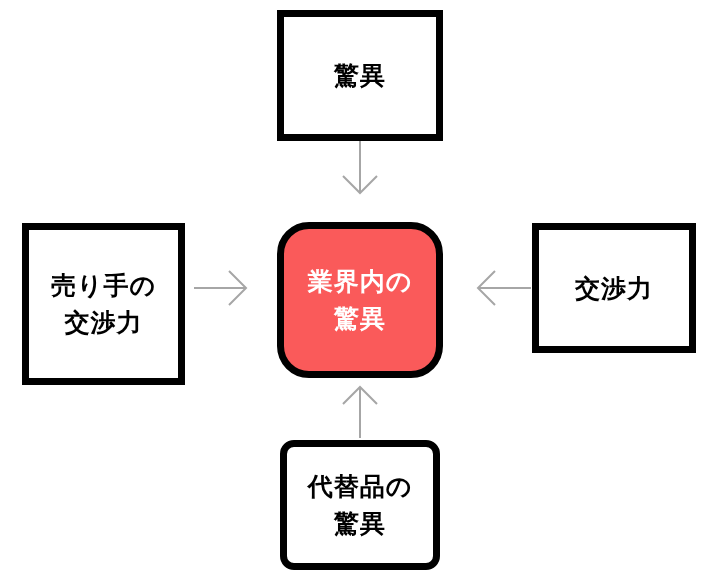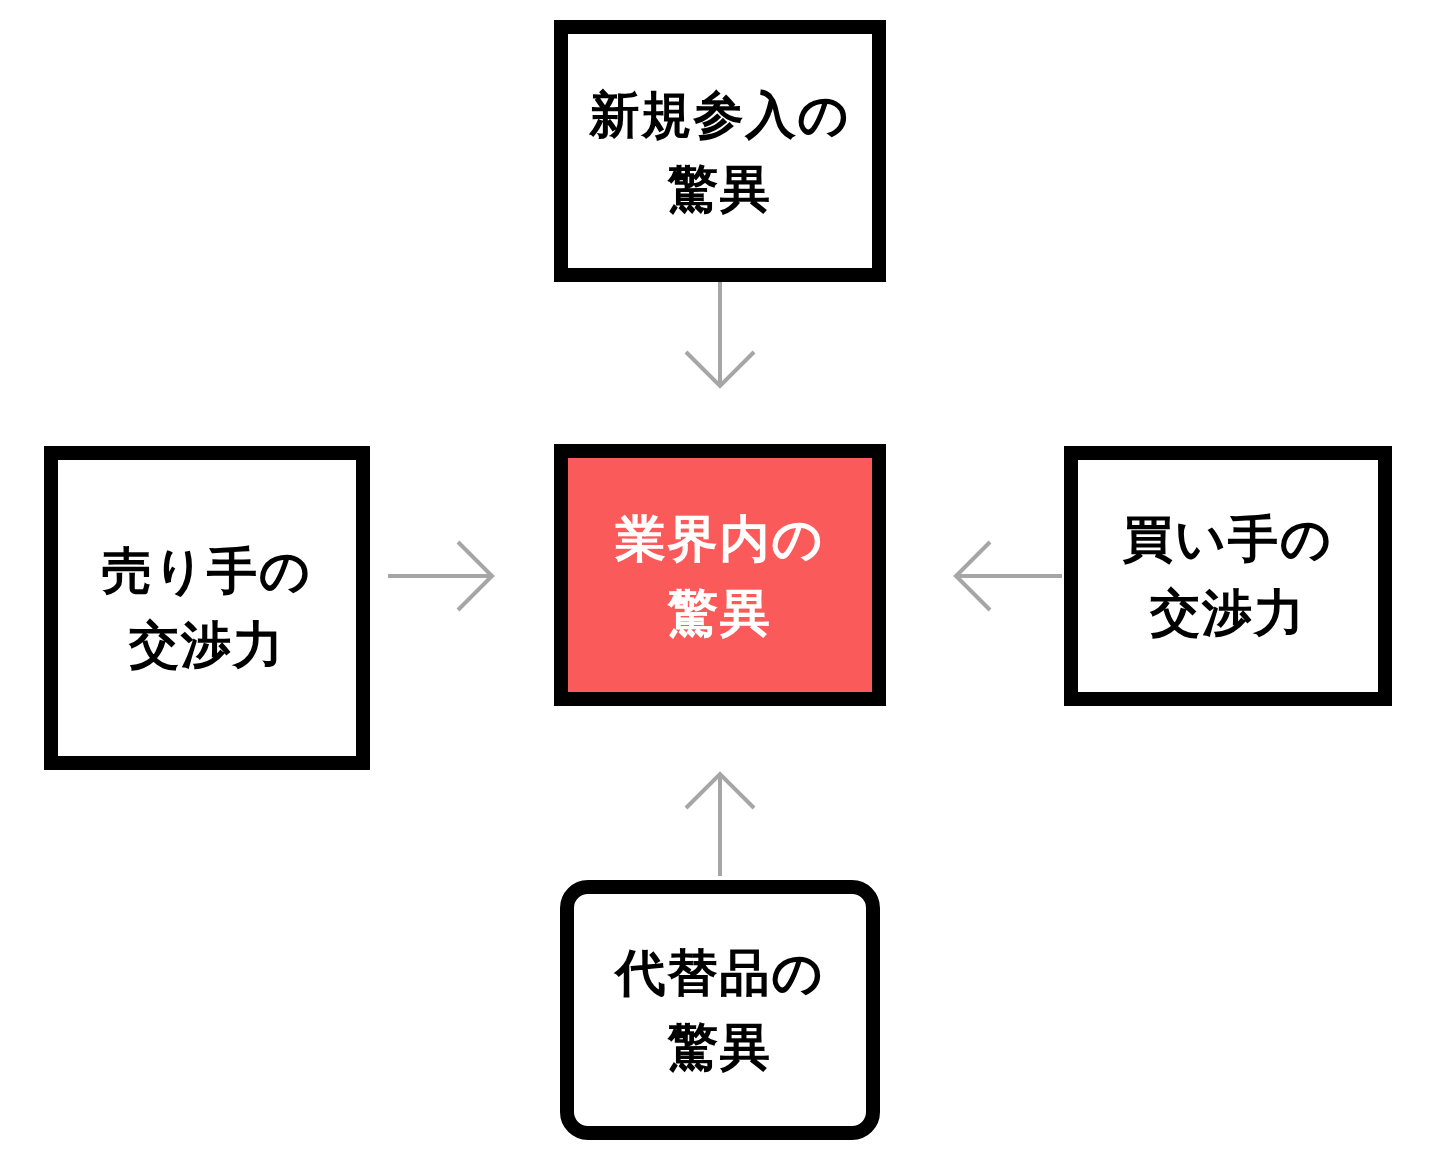--- a/index.html
+++ b/index.html
@@ -30,21 +30,21 @@
     font-size: 25px;
     line-height: 37px;
     letter-spacing: 1px;
   }
   .box.center {
     background: var(--center-fill, #FA5A5A);
     color: var(--center-text, #ffffff);
   }
   #box-top    { left: 277px; top: 10px;  width: 166px; height: 131px; }
   #box-left   { left: 22px;  top: 223px; width: 163px; height: 162px; }
-  #box-center { left: 277px; top: 222px; width: 166px; height: 131px; }
+  #box-center { left: 277px; top: 222px; width: 166px; height: 156px; border-radius: 32px; }
   #box-right  { left: 532px; top: 223px; width: 164px; height: 130px; }
   #box-bottom { left: 280px; top: 440px; width: 160px; height: 130px; border-radius: 14px; }
   #arrow-layer {
     position: absolute;
     left: 0; top: 0;
     width: 719px;
     height: 577px;
     pointer-events: none;
   }
   #arrow-layer path {
@@ -52,36 +52,34 @@
     stroke-width: 2;
     fill: none;
   }
 </style>
 </head>
 <body>
 
 <div id="canvas">
 
   <div class="box" id="box-top">
-    <span>新規参入の</span>
     <span>驚異</span>
   </div>
 
   <div class="box" id="box-left">
     <span>売り手の</span>
     <span>交渉力</span>
   </div>
 
   <div class="box center" id="box-center">
     <span>業界内の</span>
     <span>驚異</span>
   </div>
 
   <div class="box" id="box-right">
-    <span>買い手の</span>
     <span>交渉力</span>
   </div>
 
   <div class="box" id="box-bottom">
     <span>代替品の</span>
     <span>驚異</span>
   </div>
 
   <svg id="arrow-layer" viewBox="0 0 719 577" xmlns="http://www.w3.org/2000/svg">
     <g>

